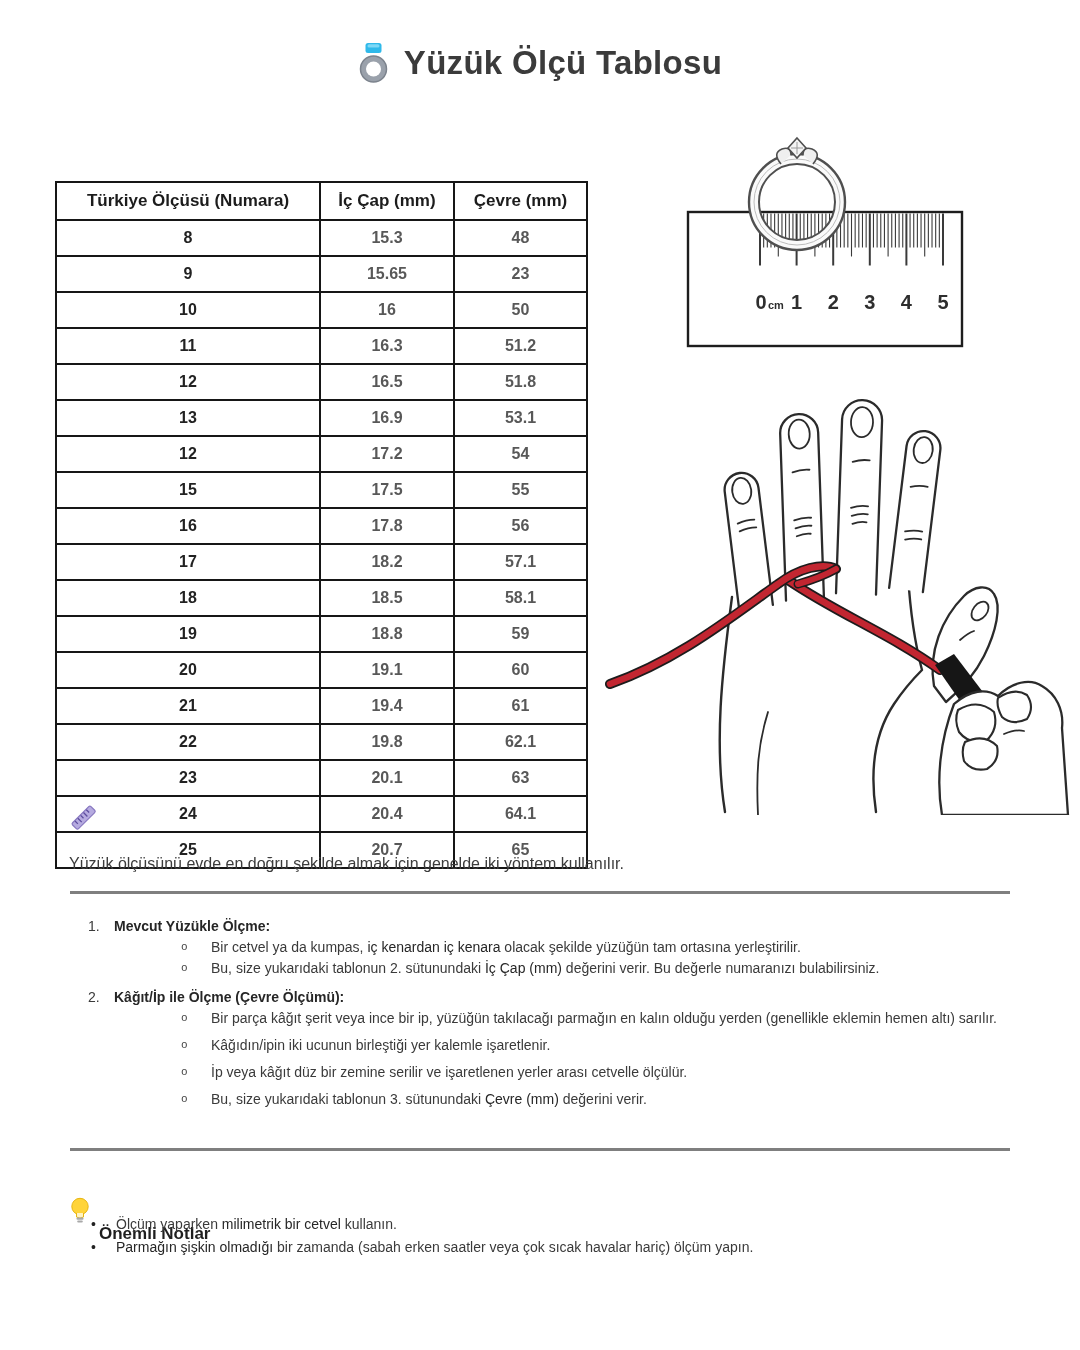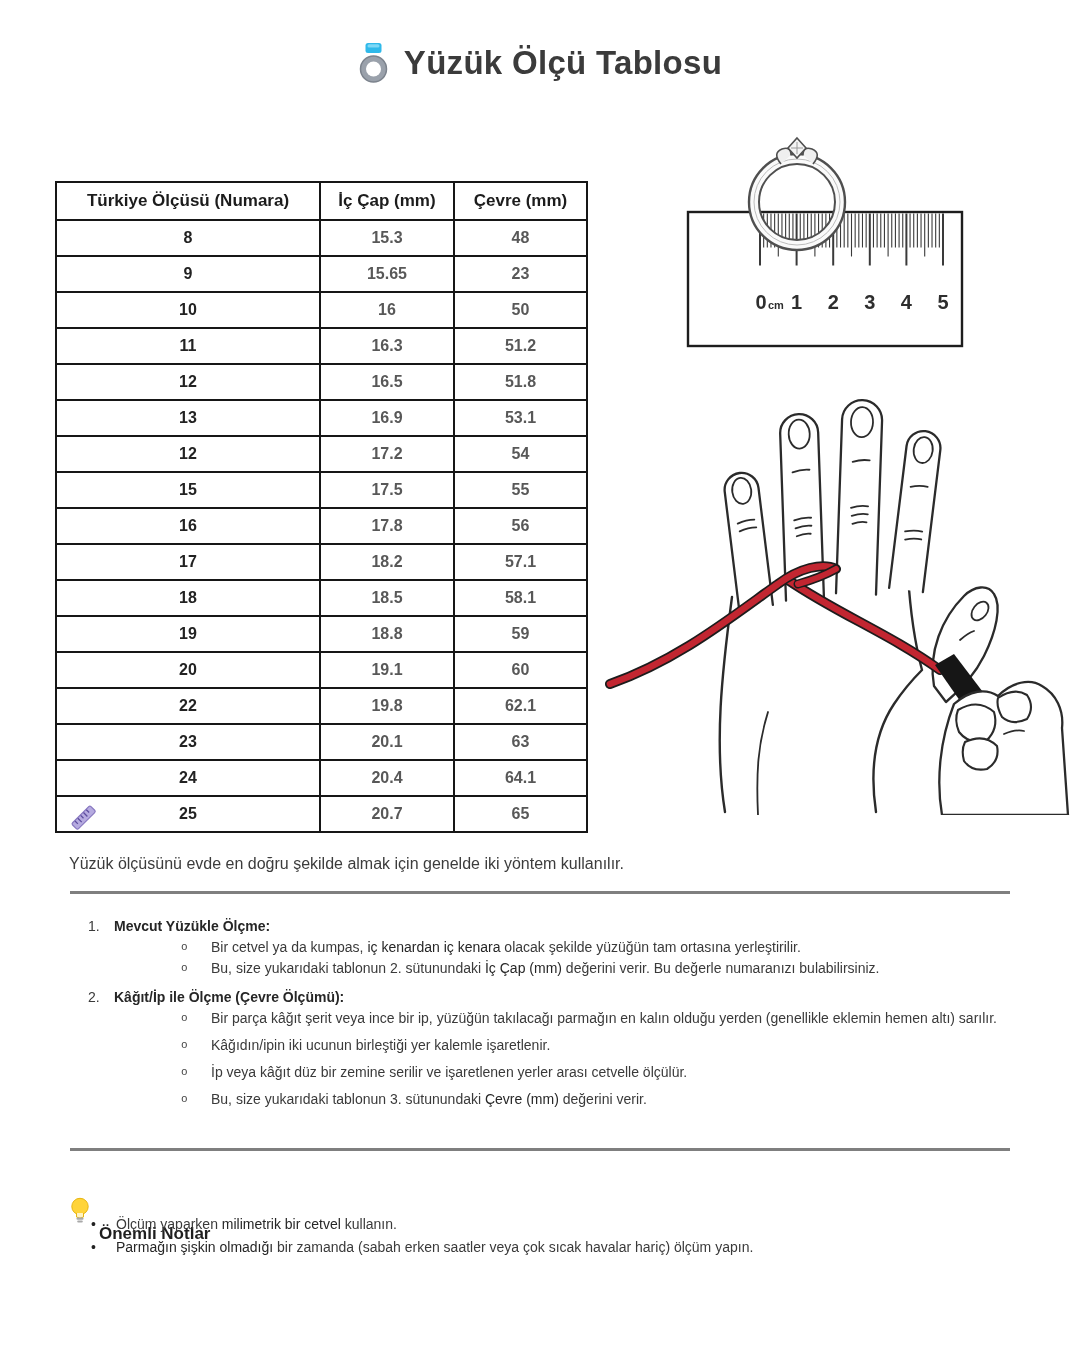--- a/index.html
+++ b/index.html
@@ -135,20 +135,25 @@
         </tr>
         <tr>
           <td class="c-size">19</td>
           <td class="c-val">18.8</td>
           <td class="c-val">59</td>
         </tr>
         <tr>
           <td class="c-size">20</td>
           <td class="c-val">19.1</td>
           <td class="c-val">60</td>
+        </tr>
+        <tr>
+          <td class="c-size">21</td>
+          <td class="c-val">19.4</td>
+          <td class="c-val">61</td>
         </tr>
         <tr>
           <td class="c-size">22</td>
           <td class="c-val">19.8</td>
           <td class="c-val">62.1</td>
         </tr>
         <tr>
           <td class="c-size">23</td>
           <td class="c-val">20.1</td>
           <td class="c-val">63</td>

